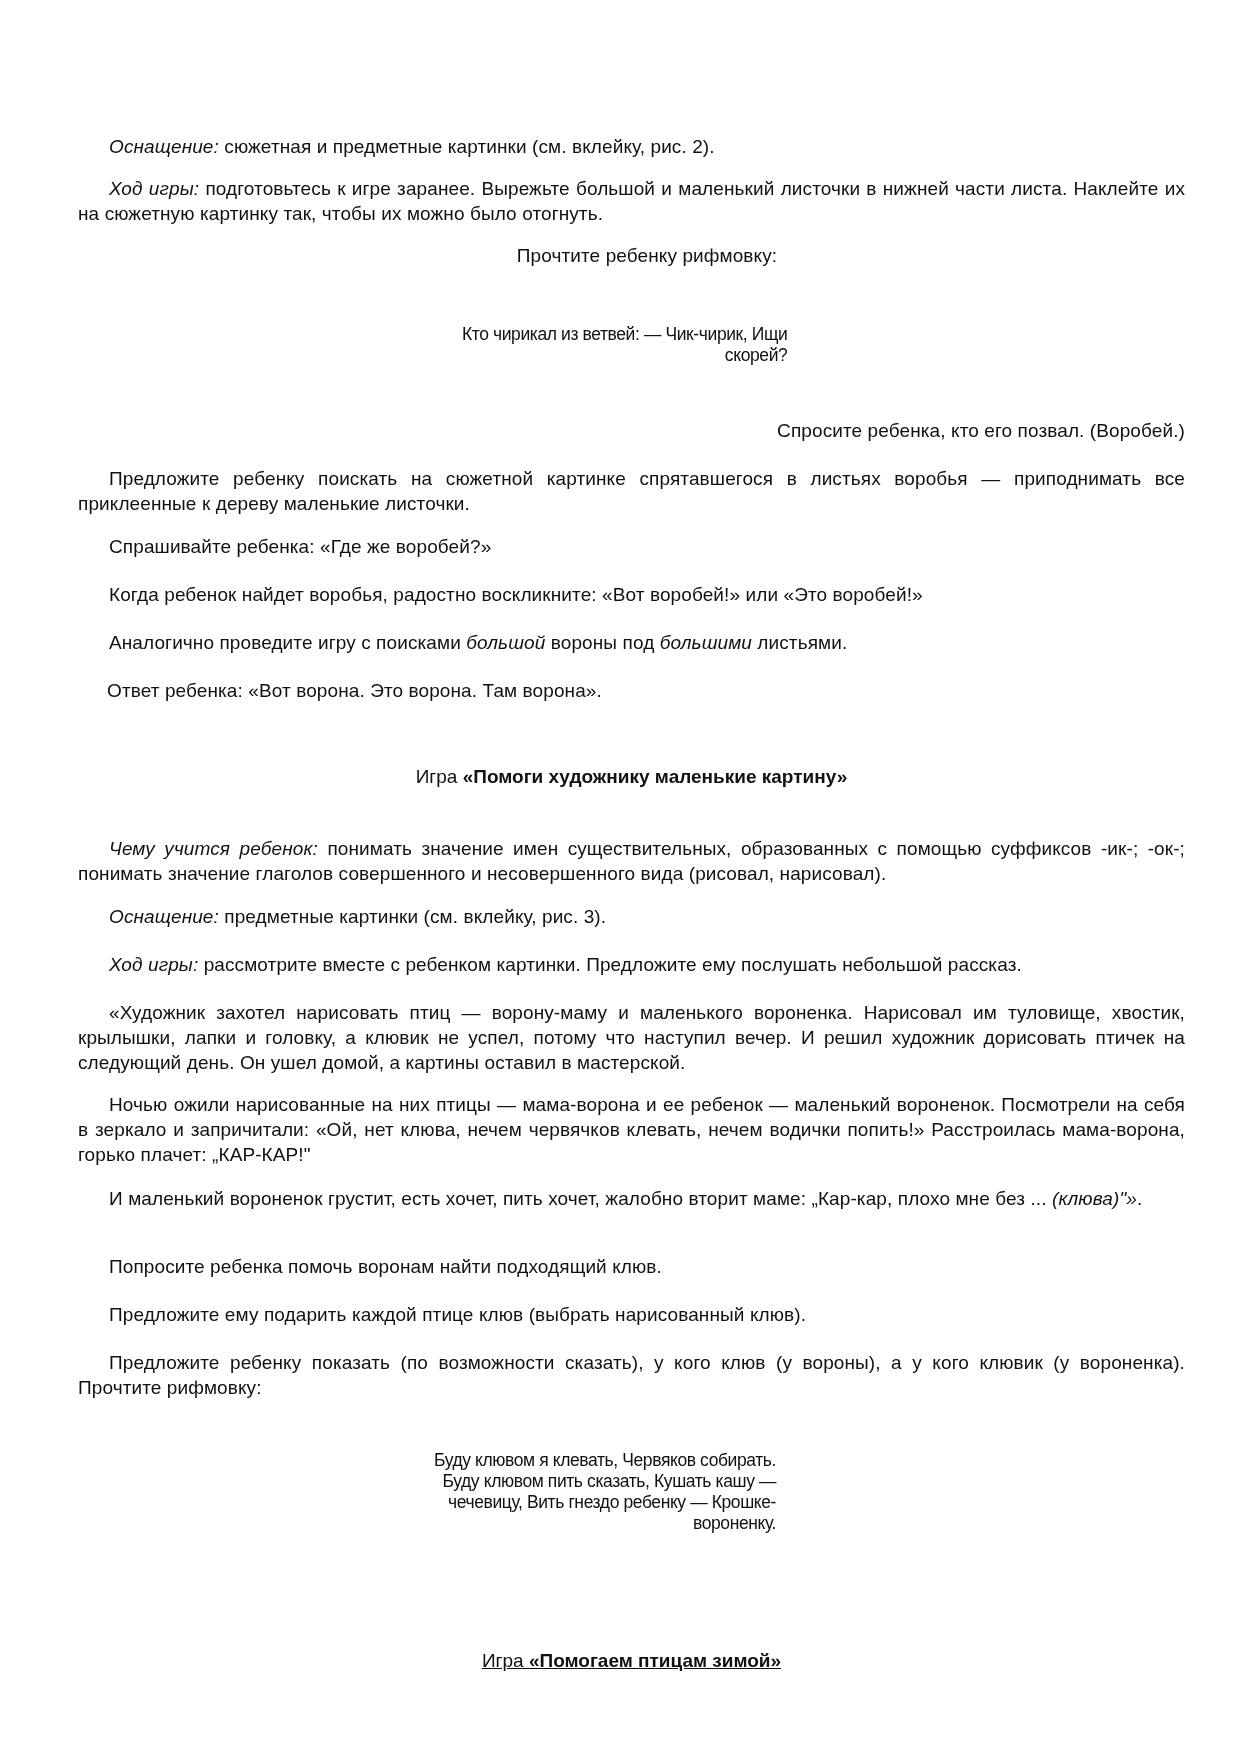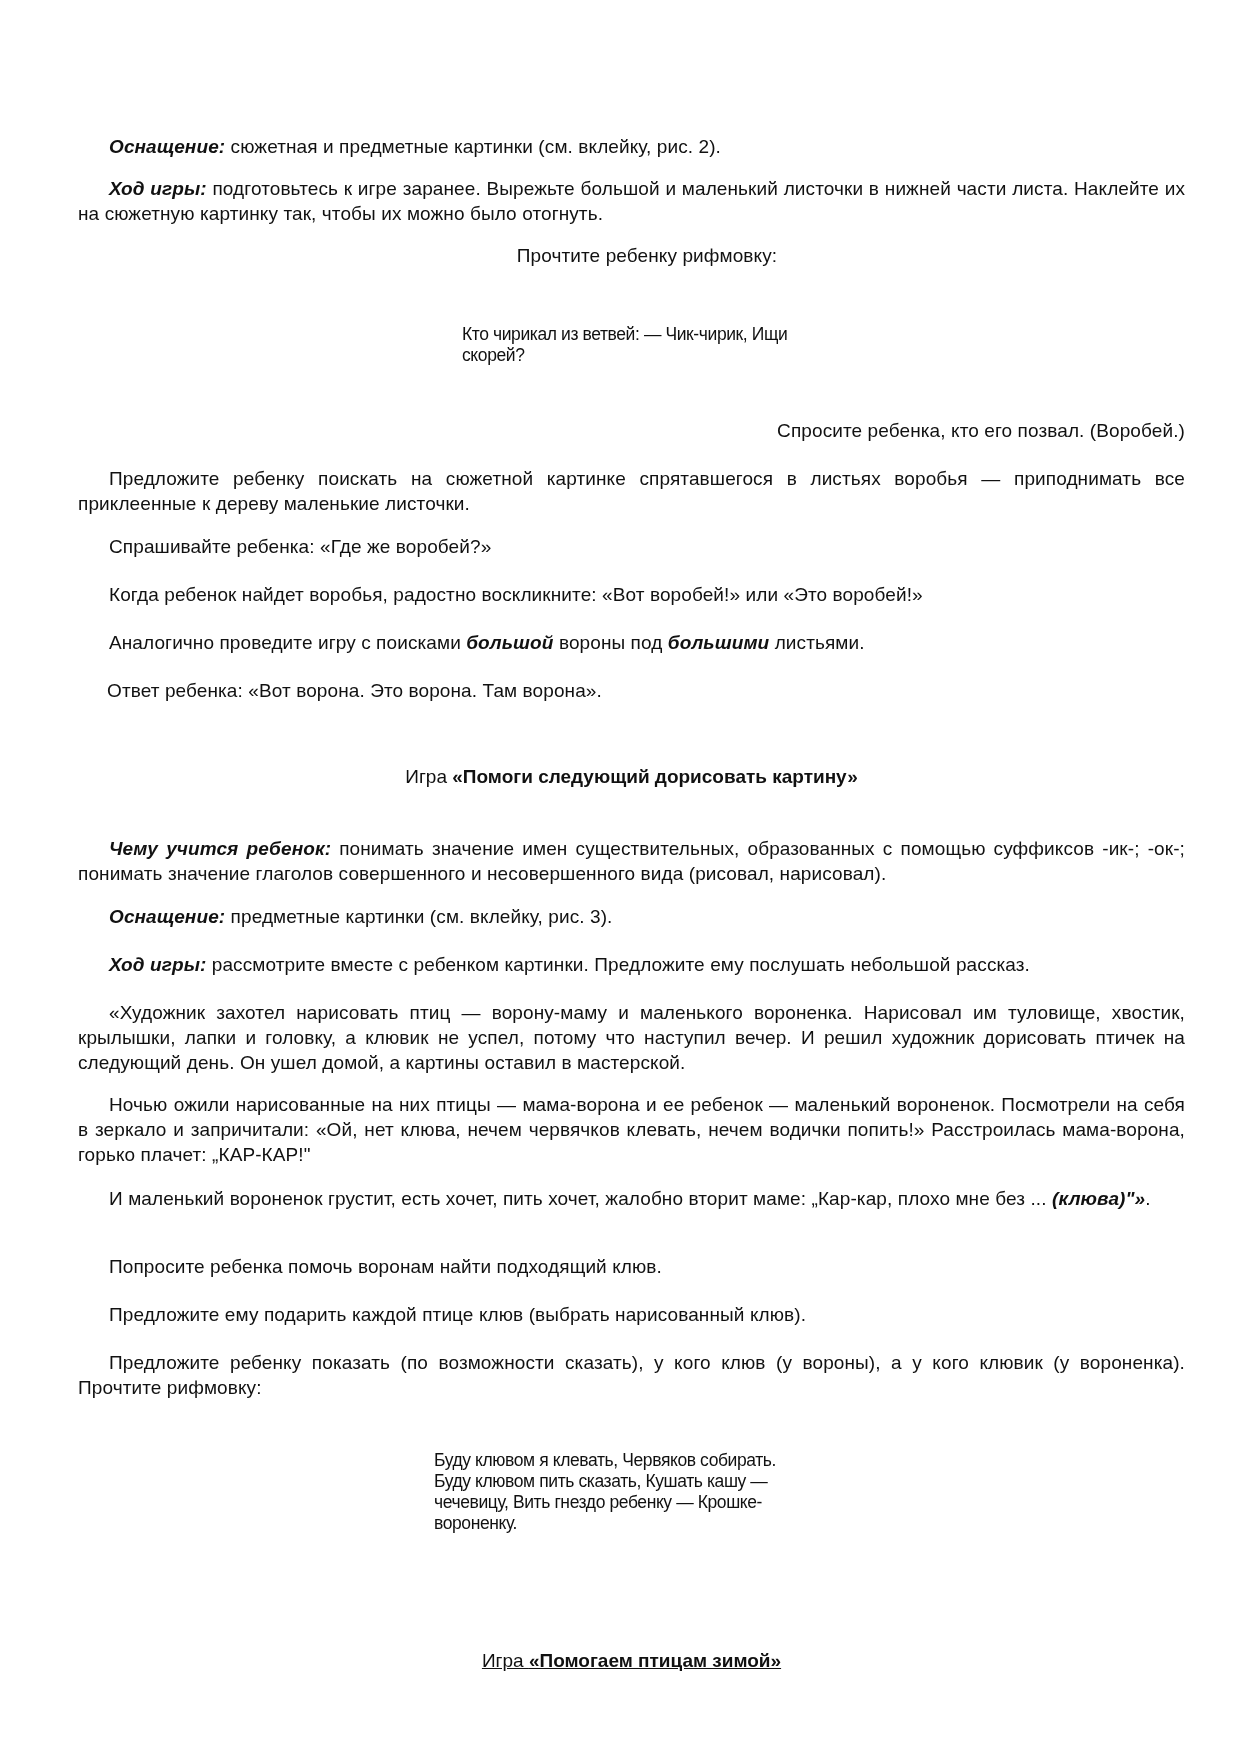--- a/index.html
+++ b/index.html
@@ -8,25 +8,25 @@
       font-family: "Liberation Sans", sans-serif; color: #111111;
       font-size: 19px;
     }
     .page { position: absolute; left: 78px; top: 0; width: 1107px; }
     .p {
       position: absolute; left: 0; width: 1107px;
       line-height: 25px; text-align: justify; text-indent: 31px;
       letter-spacing: 0.1px;
     }
     .p.single { text-align: left; }
-    .it { font-style: italic; font-weight: bold; }
+    .it { font-style: italic; }
     .b { font-weight: bold; }
     .poem {
       position: absolute; font-size: 17.5px; line-height: 21px;
-      letter-spacing: -0.4px; text-align: left;
+      letter-spacing: -0.4px; text-align: right;
     }
     .heading {
       position: absolute; left: 0; width: 1107px; text-align: center;
       font-size: 19px; line-height: 25px;
     }
   </style>
 </head>
 <body>
 
 <div class="page">
@@ -66,21 +66,21 @@
 
   <div class="p single" style="top:630px;">
     <span>Аналогично проведите игру с поисками </span><span class="it">большой</span><span> вороны под </span><span class="it">большими</span><span> листьями.</span>
   </div>
 
   <div class="p single" style="top:678px; text-indent:29px;">
     <span>Ответ ребенка: «Вот ворона. Это ворона. Там ворона».</span>
   </div>
 
   <div class="heading" style="top:764px;">
-    <span>Игра </span><span class="b">«Помоги следующий дорисовать картину»</span>
+    <span>Игра </span><span class="b">«Помоги художнику маленькие картину»</span>
   </div>
 
   <div class="p" style="top:836px;">
     <span class="it">Чему учится ребенок:</span><span> понимать значение имен существительных, образованных с помощью суффиксов -ик-; -ок-; понимать значение глаголов совершенного и несовершенного вида (рисовал, нарисовал).</span>
   </div>
 
   <div class="p single" style="top:904px;">
     <span class="it">Оснащение:</span><span> предметные картинки (см. вклейку, рис. 3).</span>
   </div>
 

